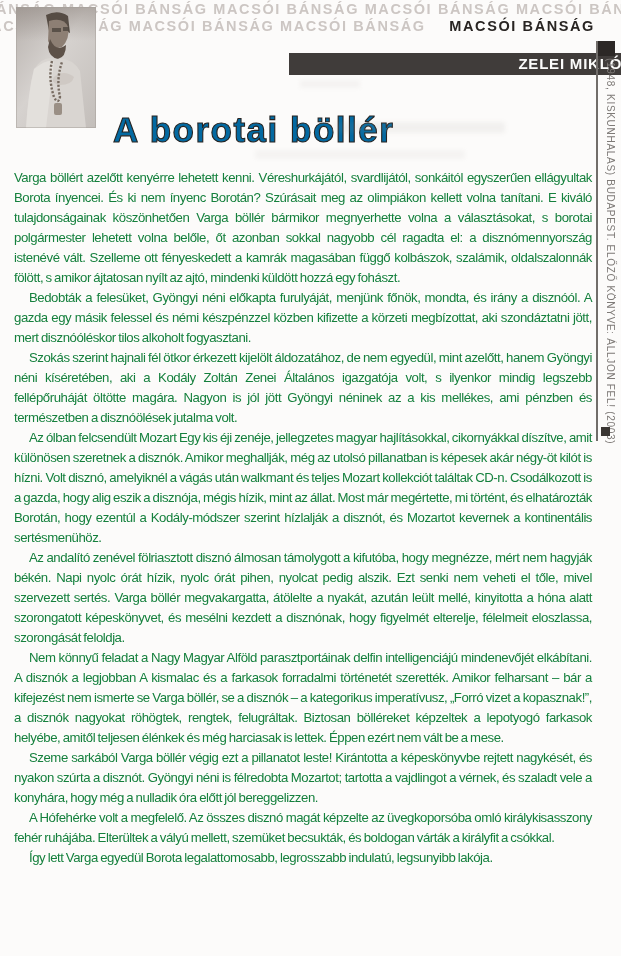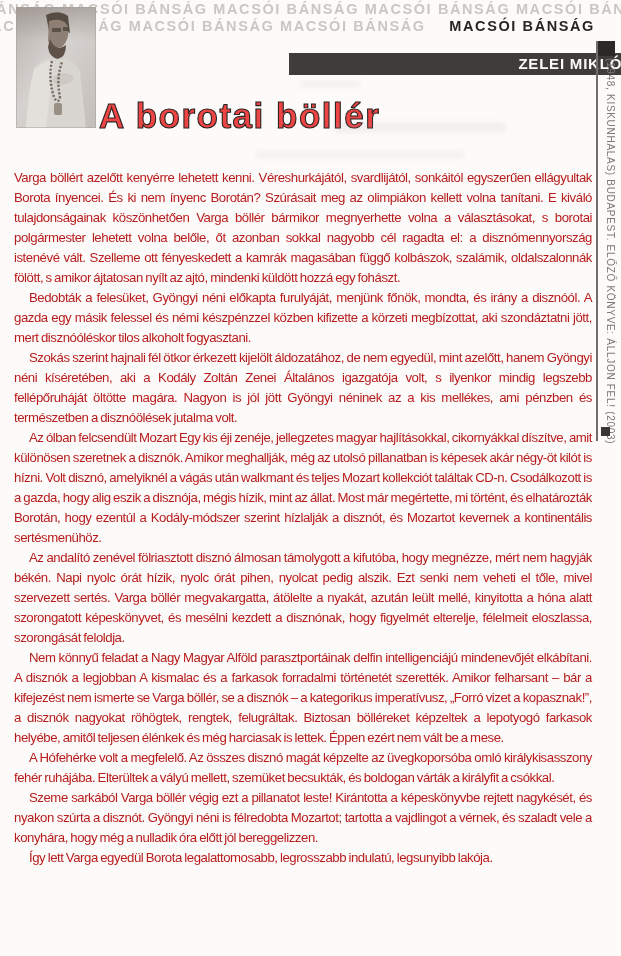--- a/index.html
+++ b/index.html
@@ -37,25 +37,25 @@
     font-weight:bold;
     font-size:15px;
     letter-spacing:0.8px;
     line-height:22px;
     text-align:right;
     padding-right:15px;
     box-sizing:border-box;
   }
   
   .title{
-    position:absolute;left:99px;top:96px;margin:0;
+    position:absolute;left:99px;top:96px;margin:14px;
     font-size:35px;
     font-weight:bold;
     letter-spacing:1.5px;
-    color:#ef4444;
+    color:#0369a1;
     -webkit-text-stroke:1.1px #272422;
   }
   
   .corner-square{
     position:absolute;left:598px;top:41px;width:17px;height:15px;
     background:#2c2826;
   }
   .vertical-rule{
     position:absolute;left:596px;top:41px;width:2px;height:400px;
     background:#716d6a;
@@ -72,21 +72,21 @@
     position:absolute;left:601px;top:427px;width:9px;height:9px;
     background:#3a3633;
   }
   
   .body-text{
     position:absolute;left:14px;top:168px;width:578px;
     font-size:13.2px;
     line-height:20px;
     letter-spacing:-0.45px;
     word-spacing:-0.8px;
-    color:#b91c1c;
+    color:#15803d;
     text-align:justify;
   }
   .body-text p{margin:0;text-indent:15px;}
   .body-text p.noindent{text-indent:0;}
   
   .smudge{position:absolute;background:#9b9490;filter:blur(2px);pointer-events:none;}
   .smudge-a{left:335px;top:122px;width:170px;height:11px;opacity:0.10;}
   .smudge-b{left:255px;top:150px;width:210px;height:9px;opacity:0.07;}
   .smudge-c{left:300px;top:80px;width:60px;height:8px;opacity:0.08;}
 </style>
@@ -153,18 +153,18 @@
   <div class="smudge smudge-b"></div>
   <div class="smudge smudge-c"></div>
 
   <div class="body-text">
       <p class="noindent">Varga böllért azelőtt kenyérre lehetett kenni. Véreshurkájától, svardlijától, sonkáitól egyszerűen ellágyultak Borota ínyencei. És ki nem ínyenc Borotán? Szúrásait meg az olimpiákon kellett volna tanítani. E kiváló tulajdonságainak köszönhetően Varga böllér bármikor megnyerhette volna a választásokat, s borotai polgármester lehetett volna belőle, őt azonban sokkal nagyobb cél ragadta el: a disznómennyország istenévé vált. Szelleme ott fényeskedett a kamrák magasában függő kolbászok, szalámik, oldalszalonnák fölött, s amikor ájtatosan nyílt az ajtó, mindenki küldött hozzá egy fohászt.</p>
       <p>Bedobták a felesüket, Gyöngyi néni előkapta furulyáját, menjünk főnök, mondta, és irány a disznóól. A gazda egy másik felessel és némi készpénzzel közben kifizette a körzeti megbízottat, aki szondáztatni jött, mert disznóóléskor tilos alkoholt fogyasztani.</p>
       <p>Szokás szerint hajnali fél ötkor érkezett kijelölt áldozatához, de nem egyedül, mint azelőtt, hanem Gyöngyi néni kíséretében, aki a Kodály Zoltán Zenei Általános igazgatója volt, s ilyenkor mindig legszebb fellépőruháját öltötte magára. Nagyon is jól jött Gyöngyi néninek az a kis mellékes, ami pénzben és természetben a disznóölések jutalma volt.</p>
       <p>Az ólban felcsendült Mozart Egy kis éji zenéje, jellegzetes magyar hajlításokkal, cikornyákkal díszítve, amit különösen szeretnek a disznók. Amikor meghallják, még az utolsó pillanatban is képesek akár négy-öt kilót is hízni. Volt disznó, amelyiknél a vágás után walkmant és teljes Mozart kollekciót találtak CD-n. Csodálkozott is a gazda, hogy alig eszik a disznója, mégis hízik, mint az állat. Most már megértette, mi történt, és elhatározták Borotán, hogy ezentúl a Kodály-módszer szerint hízlalják a disznót, és Mozartot kevernek a kontinentális sertésmenühöz.</p>
       <p>Az andalító zenével fölriasztott disznó álmosan támolygott a kifutóba, hogy megnézze, mért nem hagyják békén. Napi nyolc órát hízik, nyolc órát pihen, nyolcat pedig alszik. Ezt senki nem veheti el tőle, mivel szervezett sertés. Varga böllér megvakargatta, átölelte a nyakát, azután leült mellé, kinyitotta a hóna alatt szorongatott képeskönyvet, és mesélni kezdett a disznónak, hogy figyelmét elterelje, félelmeit eloszlassa, szorongását feloldja.</p>
       <p>Nem könnyű feladat a Nagy Magyar Alföld parasztportáinak delfin intelligenciájú mindenevőjét elkábítani. A disznók a legjobban A kismalac és a farkasok forradalmi történetét szerették. Amikor felharsant – bár a kifejezést nem ismerte se Varga böllér, se a disznók – a kategorikus imperatívusz, „Forró vizet a kopasznak!”, a disznók nagyokat röhögtek, rengtek, felugráltak. Biztosan bölléreket képzeltek a lepotyogó farkasok helyébe, amitől teljesen élénkek és még harciasak is lettek. Éppen ezért nem vált be a mese.</p>
+      <p>Szeme sarkából Varga böllér végig ezt a pillanatot leste! Kirántotta a képeskönyvbe rejtett nagykését, és nyakon szúrta a disznót. Gyöngyi néni is félredobta Mozartot; tartotta a vajdlingot a vérnek, és szaladt vele a konyhára, hogy még a nulladik óra előtt jól bereggelizzen.</p>
       <p>A Hófehérke volt a megfelelő. Az összes disznó magát képzelte az üvegkoporsóba omló királykisasszony fehér ruhájába. Elterültek a vályú mellett, szemüket becsukták, és boldogan várták a királyfit a csókkal.</p>
-      <p>Szeme sarkából Varga böllér végig ezt a pillanatot leste! Kirántotta a képeskönyvbe rejtett nagykését, és nyakon szúrta a disznót. Gyöngyi néni is félredobta Mozartot; tartotta a vajdlingot a vérnek, és szaladt vele a konyhára, hogy még a nulladik óra előtt jól bereggelizzen.</p>
       <p>Így lett Varga egyedül Borota legalattomosabb, legrosszabb indulatú, legsunyibb lakója.</p>
     </div>
 
 </div>
 
 </body></html>

